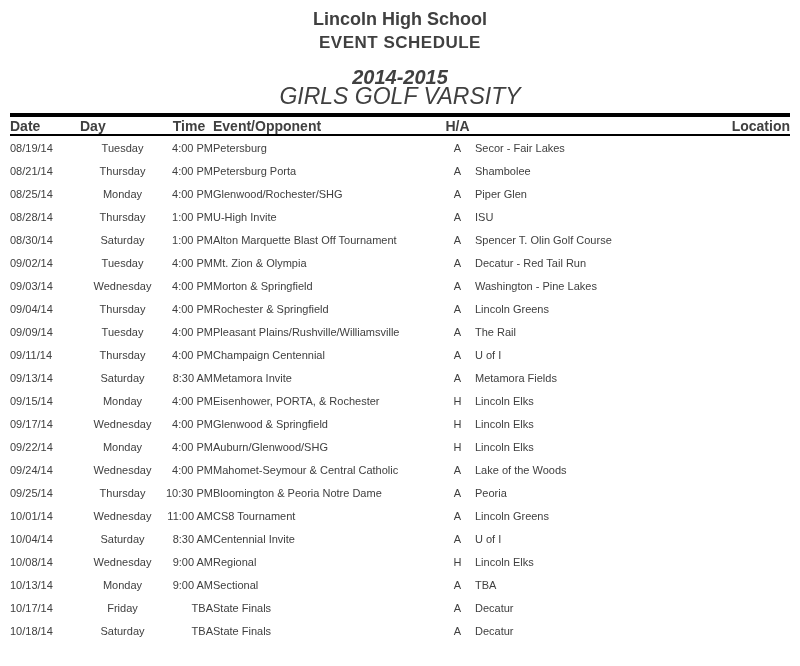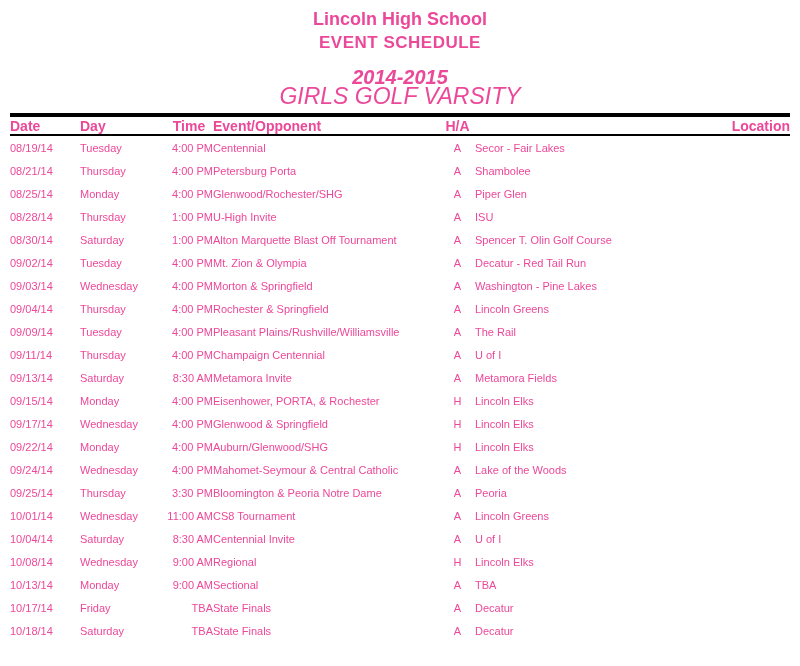--- a/index.html
+++ b/index.html
@@ -5,21 +5,21 @@
   html, body {
     margin: 0;
     padding: 0;
     background: #ffffff;
   }
   .page {
     position: relative;
     width: 800px;
     height: 666px;
     background: #ffffff;
-    color: #ec4899;
+    color: #404040;
     font-family: "Liberation Sans", sans-serif;
     overflow: hidden;
   }
   .doc-header {
     padding-top: 8px;
     text-align: center;
   }
   .school-name {
     font-size: 18px;
     font-weight: bold;
@@ -71,21 +71,21 @@
   }
   
   th.c0 { text-align: left;  padding-left: 12px; }
   th.c1 { text-align: left;  padding-left: 2px;  }
   th.c2 { text-align: center; }
   th.c3 { text-align: left;  padding-left: 12px; }
   th.c4 { text-align: center; margin-left: 8px; }
   th.c5 { text-align: right;  padding-left: 8px;  }
   
   td.c0 { text-align: left;  padding-left: 17px; }
-  td.c1 { text-align: left; }
+  td.c1 { text-align: center; }
   td.c2 { text-align: right; }
   td.c3 { text-align: left;  padding-left: 12px; }
   td.c4 { text-align: center; }
   td.c5 { text-align: left;  padding-left: 8px;  }
 </style>
 </head>
 <body>
 
 <div class="page">
 
@@ -114,21 +114,21 @@
           <th class="c3">Event/Opponent</th>
           <th class="c4">H/A</th>
           <th class="c5">Location</th>
         </tr>
     </thead>
     <tbody>
         <tr>
           <td class="c0">08/19/14</td>
           <td class="c1">Tuesday</td>
           <td class="c2">4:00 PM</td>
-          <td class="c3">Centennial</td>
+          <td class="c3">Petersburg</td>
           <td class="c4">A</td>
           <td class="c5">Secor - Fair Lakes</td>
         </tr>
         <tr>
           <td class="c0">08/21/14</td>
           <td class="c1">Thursday</td>
           <td class="c2">4:00 PM</td>
           <td class="c3">Petersburg Porta</td>
           <td class="c4">A</td>
           <td class="c5">Shambolee</td>
@@ -233,21 +233,21 @@
           <td class="c0">09/24/14</td>
           <td class="c1">Wednesday</td>
           <td class="c2">4:00 PM</td>
           <td class="c3">Mahomet-Seymour &amp; Central Catholic</td>
           <td class="c4">A</td>
           <td class="c5">Lake of the Woods</td>
         </tr>
         <tr>
           <td class="c0">09/25/14</td>
           <td class="c1">Thursday</td>
-          <td class="c2">3:30 PM</td>
+          <td class="c2">10:30 PM</td>
           <td class="c3">Bloomington &amp; Peoria Notre Dame</td>
           <td class="c4">A</td>
           <td class="c5">Peoria</td>
         </tr>
         <tr>
           <td class="c0">10/01/14</td>
           <td class="c1">Wednesday</td>
           <td class="c2">11:00 AM</td>
           <td class="c3">CS8 Tournament</td>
           <td class="c4">A</td>

